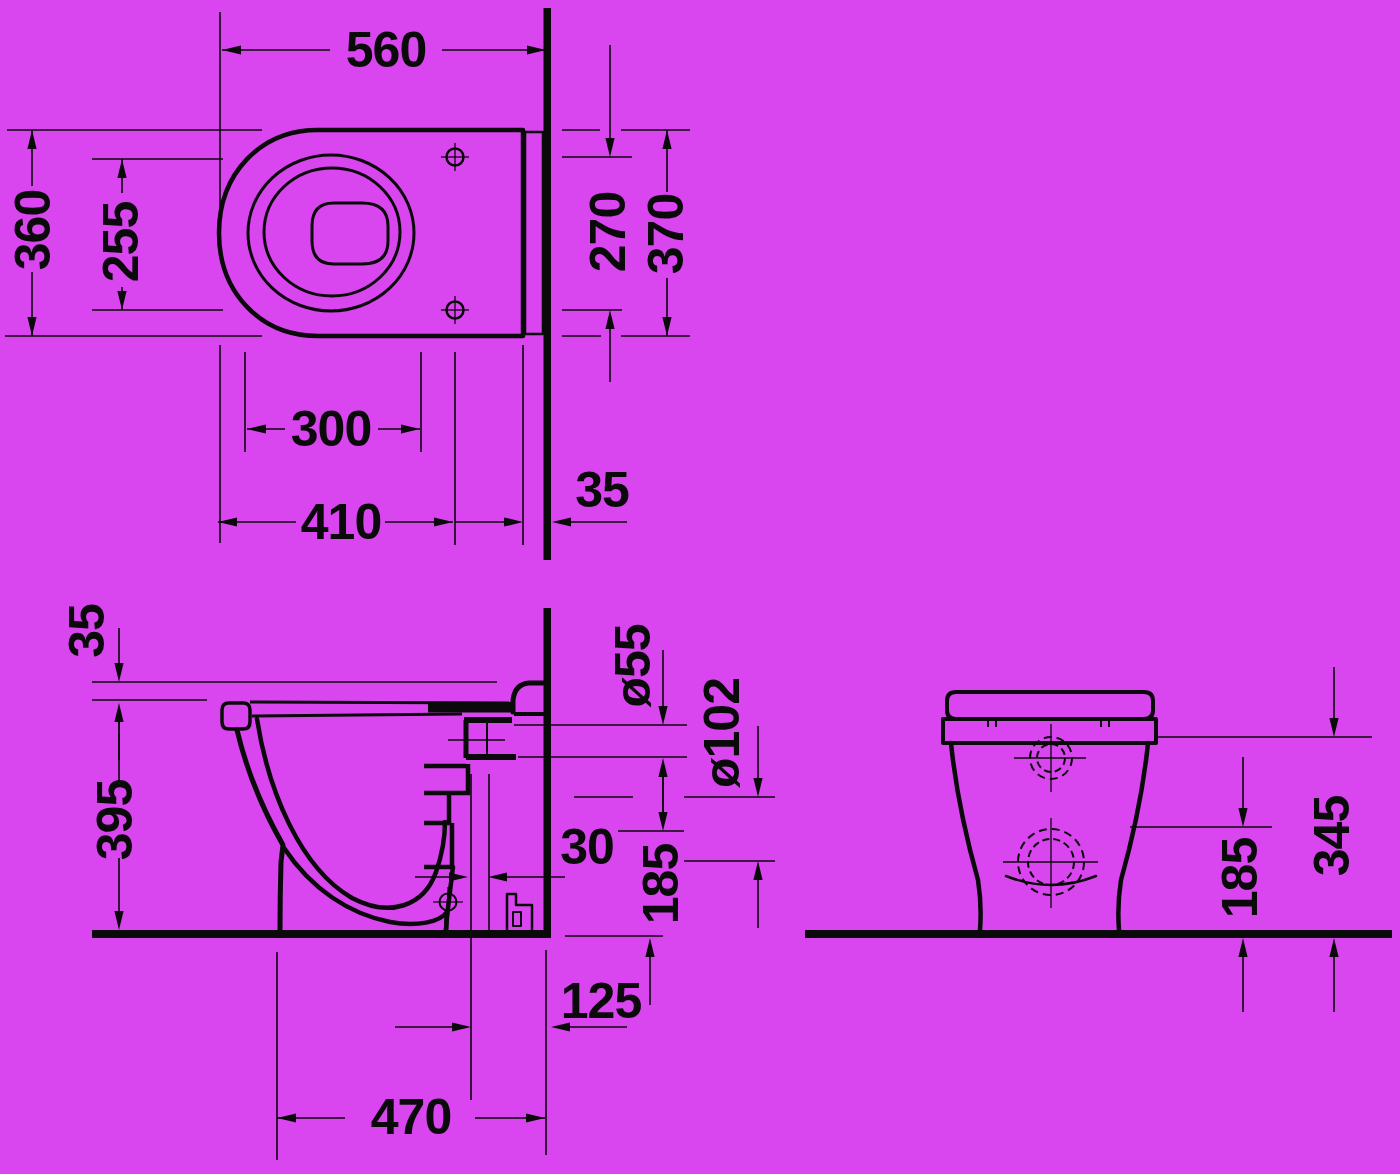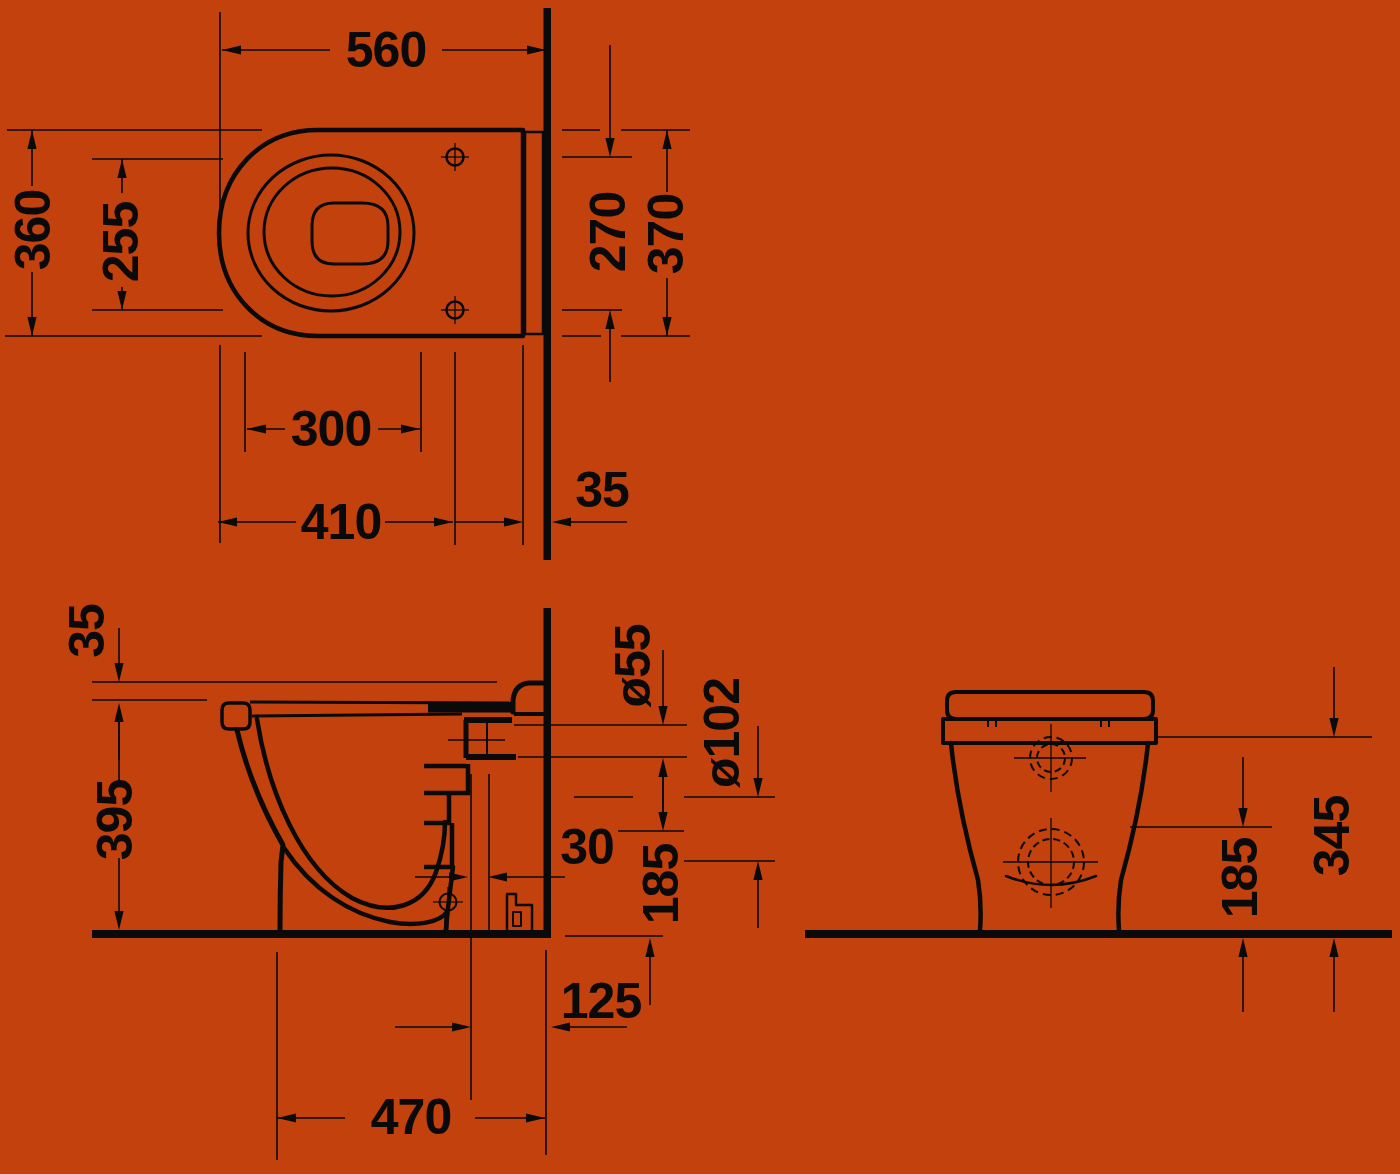--- a/index.html
+++ b/index.html
@@ -1,16 +1,16 @@
 <!DOCTYPE html>
 <html><head>
 <meta charset="utf-8">
 <style>
   html,body{margin:0;padding:0;background:#ffffff;}
-  .stage{width:1400px;height:1174px;position:relative;background:#c2410c;overflow:hidden;}
+  .stage{width:1400px;height:1174px;position:relative;background:#d946ef;overflow:hidden;}
   svg{display:block;}
   .dim{font-family:"Liberation Sans","DejaVu Sans",sans-serif;font-weight:bold;font-size:50px;fill:#0a0a0a;text-anchor:middle;dominant-baseline:central;letter-spacing:-1px;}
 </style>
 </head>
 <body>
 
 <div class="stage">
 <svg width="1400" height="1174" viewBox="0 0 1400 1174">
   <g id="geom">
         <rect x="543.5" y="8" width="7.5" height="552" fill="#0a0a0a"></rect>

